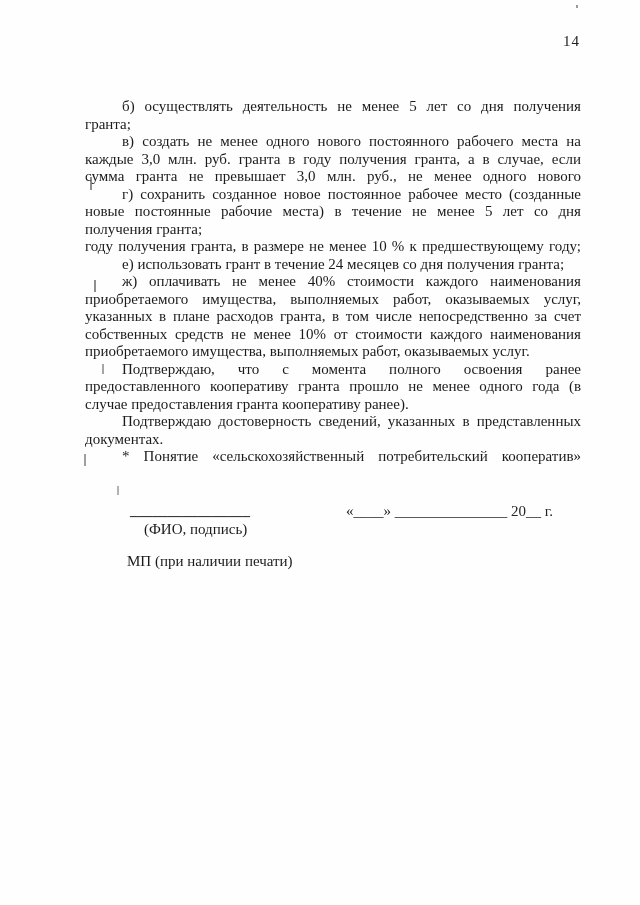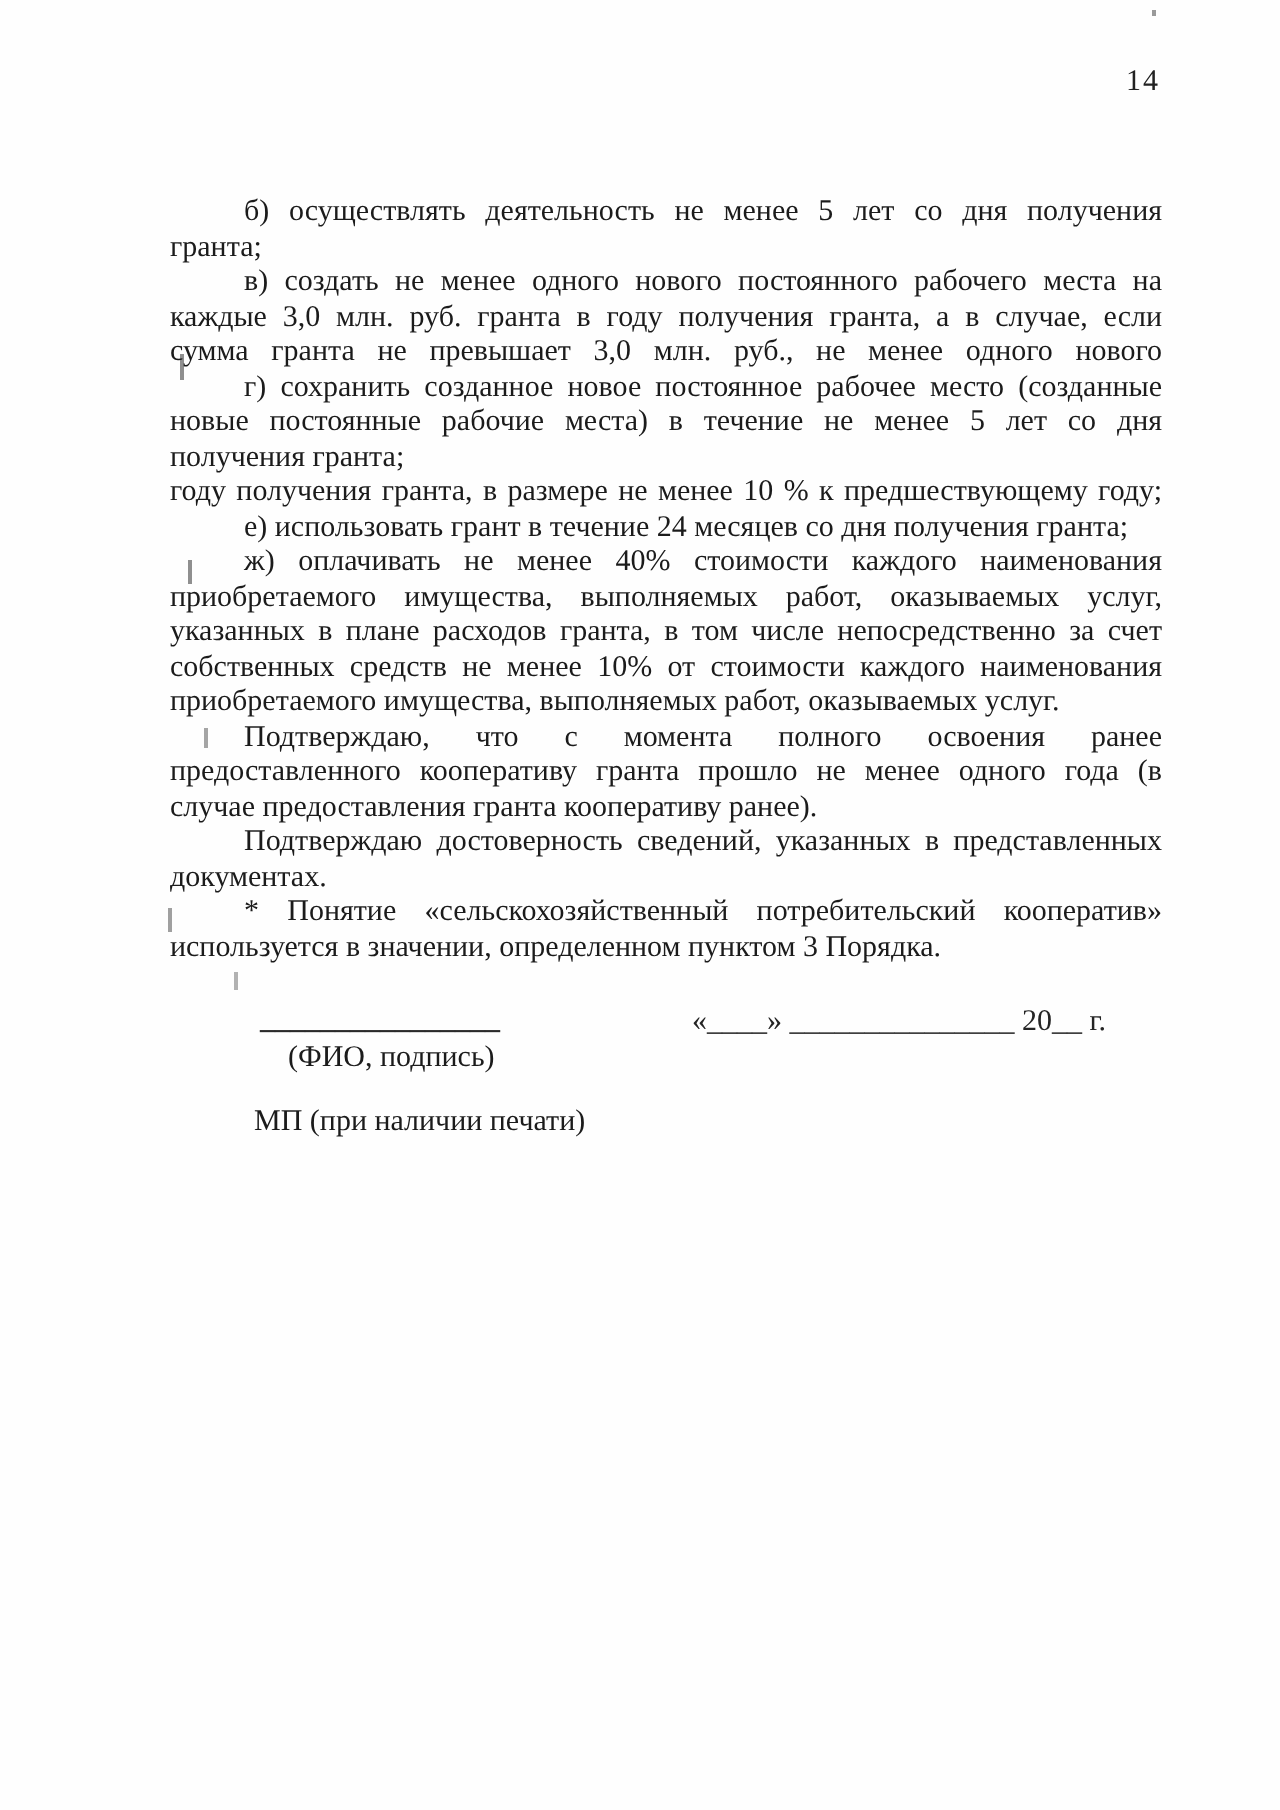--- a/index.html
+++ b/index.html
@@ -120,21 +120,20 @@
     <div class="ln j">приобретаемого имущества, выполняемых работ, оказываемых услуг,</div>
     <div class="ln j">указанных в плане расходов гранта, в том числе непосредственно за счет</div>
     <div class="ln j">собственных средств не менее 10% от стоимости каждого наименования</div>
     <div class="ln">приобретаемого имущества, выполняемых работ, оказываемых услуг.</div>
     <div class="ln ind j">Подтверждаю, что с момента полного освоения ранее</div>
     <div class="ln j">предоставленного кооперативу гранта прошло не менее одного года (в</div>
     <div class="ln">случае предоставления гранта кооперативу ранее).</div>
     <div class="ln ind j">Подтверждаю достоверность сведений, указанных в представленных</div>
     <div class="ln">документах.</div>
     <div class="ln ind j">* Понятие «сельскохозяйственный потребительский кооператив»</div>
-    <div class="ln">используется в значении, определенном пунктом 3 Порядка.</div>
   </div>
 
   <div class="sig-blank">________________</div>
   <div class="sig-caption">(ФИО, подпись)</div>
   <div class="sig-date">«____» _______________ 20__ г.</div>
   <div class="stamp-note">МП (при наличии печати)</div>
 
 </div>
 
 </body></html>

